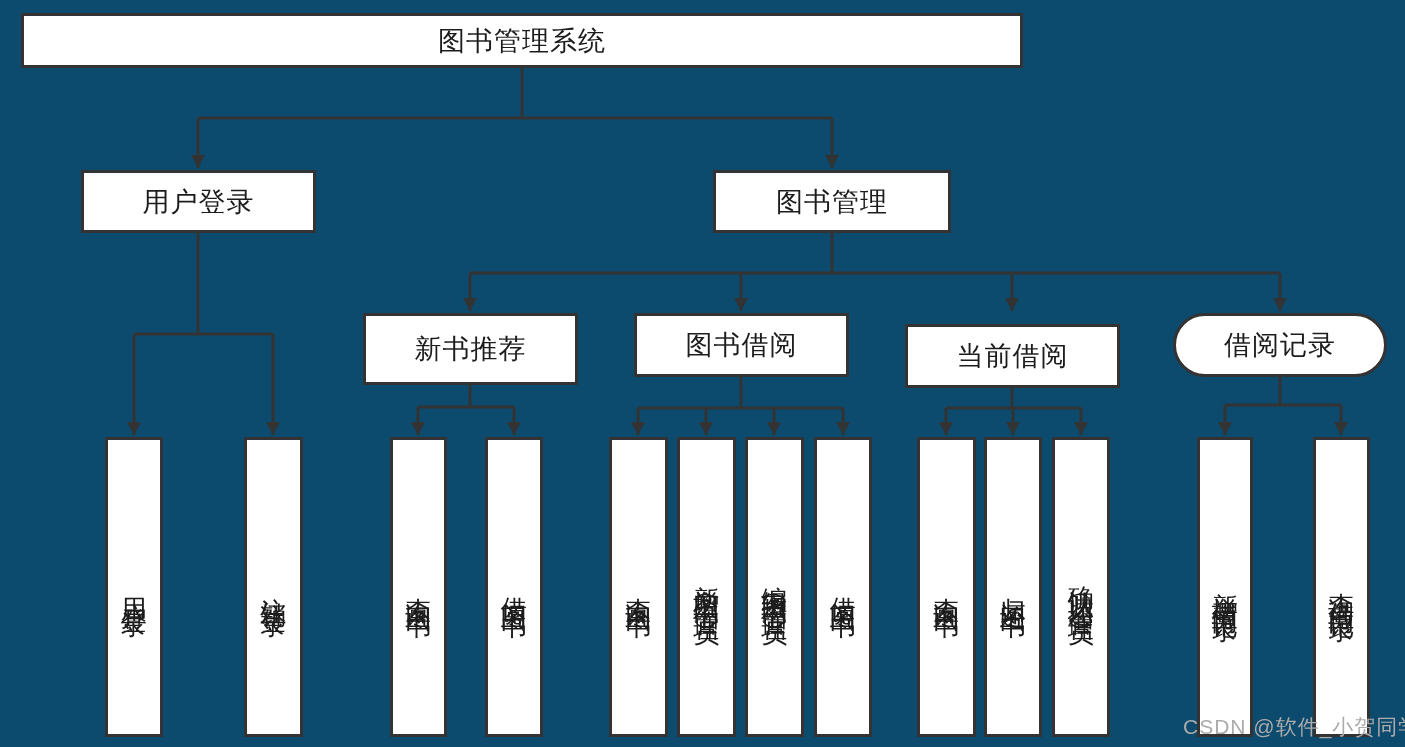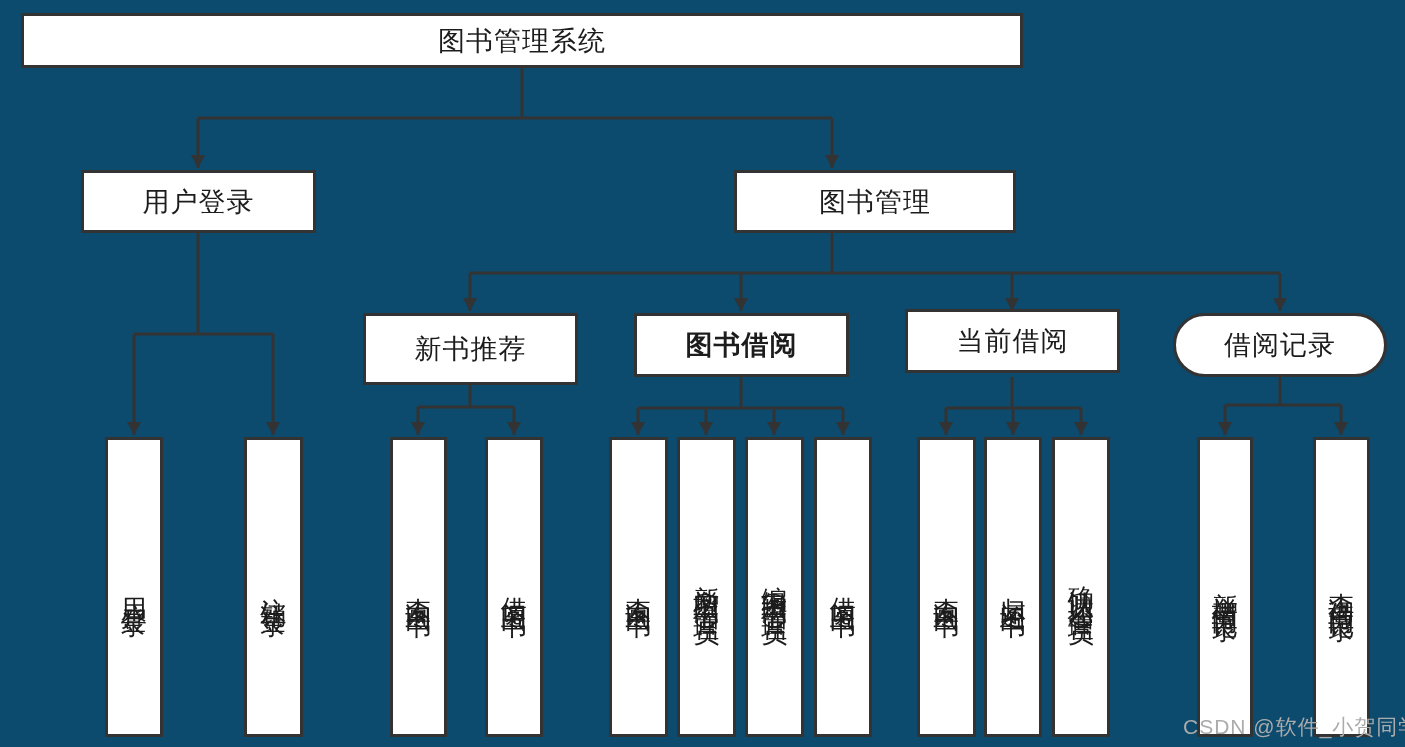--- a/index.html
+++ b/index.html
@@ -86,31 +86,31 @@
     </g>
   </svg>
 
   <div class="box hbox" style="left:21px;top:13px;width:1002px;height:55px;">
     <span>图书管理系统</span>
   </div>
 
   <div class="box hbox" style="left:81px;top:170px;width:235px;height:63px;">
     <span>用户登录</span>
   </div>
-  <div class="box hbox" style="left:734px;top:170px;width:282px;height:63px;">
+  <div class="box hbox" style="left:713px;top:170px;width:238px;height:63px;">
     <span>图书管理</span>
   </div>
 
   <div class="box hbox" style="left:363px;top:313px;width:215px;height:72px;">
     <span>新书推荐</span>
   </div>
-  <div class="box hbox" style="left:634px;top:313px;width:215px;height:64px;font-weight:bold;">
+  <div class="box hbox" style="left:634px;top:313px;width:215px;height:64px;">
     <span>图书借阅</span>
   </div>
-  <div class="box hbox" style="left:905px;top:309px;width:215px;height:64px;">
+  <div class="box hbox" style="left:905px;top:324px;width:215px;height:64px;">
     <span>当前借阅</span>
   </div>
   <div class="box hbox" style="left:1173px;top:313px;width:214px;height:64px;border-radius:32px;">
     <span>借阅记录</span>
   </div>
 
   <div class="box vbox" style="left:105px;top:437px;width:58px;height:300px;">
     <span>用户登录</span>
   </div>
   <div class="box vbox" style="left:244px;top:437px;width:59px;height:300px;">

